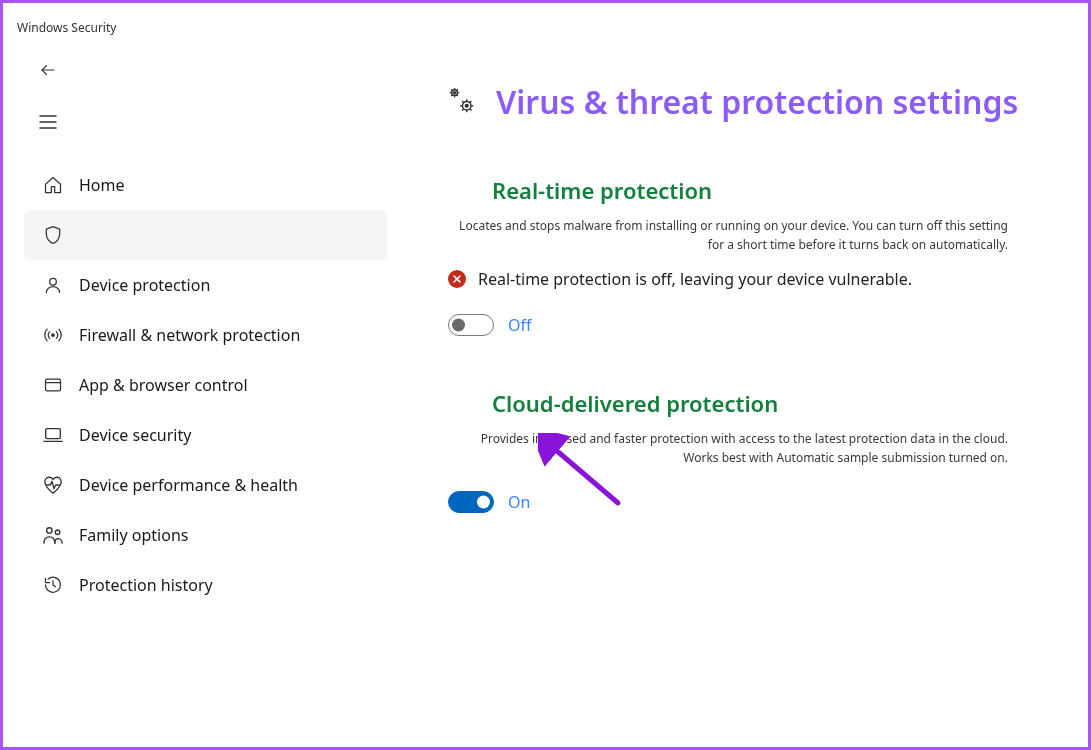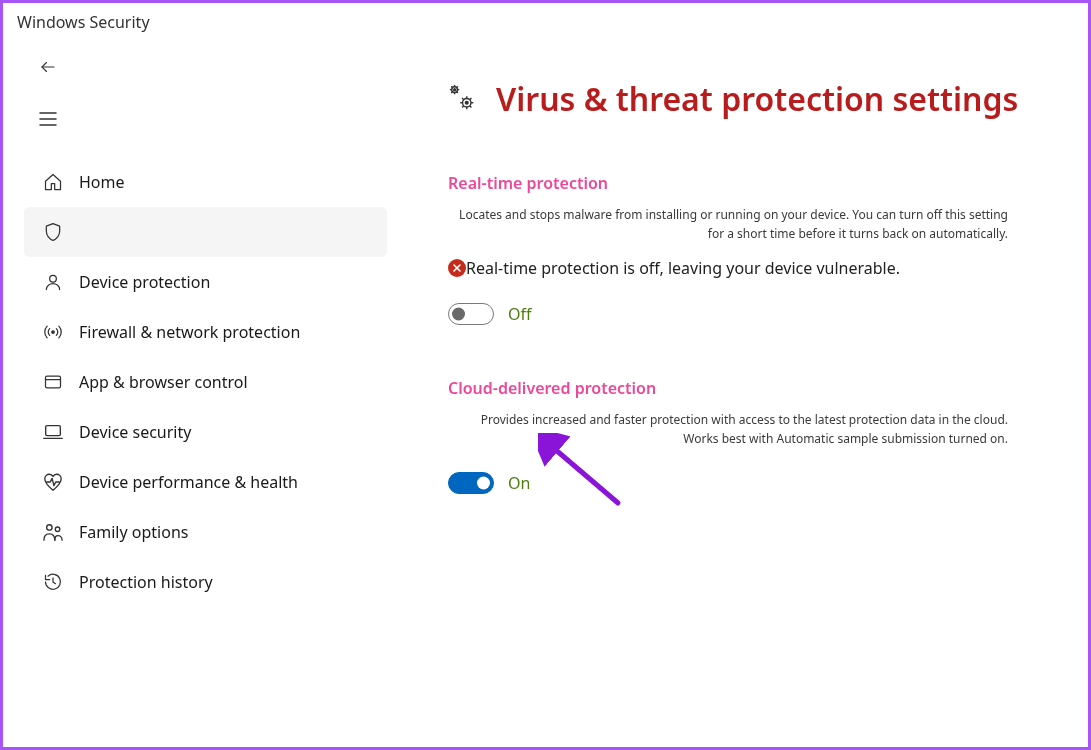--- a/index.html
+++ b/index.html
@@ -7,23 +7,23 @@
       font-family: "Segoe UI", -apple-system, system-ui, sans-serif;
       background: #fff;
       color: #1a1a1a;
       width: 1091px;
       height: 750px;
       overflow: hidden;
       border: 3px solid #a855f7;
       position: relative;
     }
     .window-title {
-      font-size: 16px;
+      font-size: 12px;
       color: #333;
-      padding: 8px 14px 4px 14px;
+      padding: 16px 14px 4px 14px;
       font-weight: 400;
     }
     .layout {
       display: flex;
       height: calc(100% - 26px);
     }
     .sidebar {
       width: 390px;
       padding: 10px 0 0 15px;
       flex-shrink: 0;
@@ -72,49 +72,50 @@
       overflow-y: auto;
     }
     .page-header {
       display: flex;
       align-items: center;
       gap: 18px;
     }
     .page-title {
       font-size: 32px;
       font-weight: 600;
-      color: #b91c1c;
+      color: #8b5cf6;
     }
     .page-desc {
       font-size: 16px;
       color: #3a3a3a;
       margin-top: 18px;
       line-height: 1.55;
       max-width: 560px;
     }
     .section {
       margin-top: 52px;
     }
     .section-title {
-      font-size: 16px;
+      font-size: 22px;
       font-weight: 600;
-      color: #ec4899;
+      color: #15803d;
+      margin-left: 44px;
     }
     .section-desc {
       font-size: 12px;
       color: #3a3a3a;
       margin-top: 12px;
       line-height: 1.55;
       max-width: 560px;
       text-align: right;
     }
     .warning-row {
       display: flex;
       align-items: center;
-      gap: 0;
+      gap: 12px;
       margin-top: 14px;
     }
     .warning-circle {
       width: 18px;
       height: 18px;
       border-radius: 50%;
       background: #c42b1c;
       display: flex;
       align-items: center;
       justify-content: center;
@@ -156,21 +157,21 @@
     .toggle.off .toggle-knob {
       left: 3px;
       background: #6a6a6a;
     }
     .toggle.on .toggle-knob {
       right: 3px;
       background: #fff;
     }
     .toggle-label {
       font-size: 16px;
-      color: #4d7c0f;
+      color: #3b82f6;
     }
     .annotation-arrow {
       position: absolute;
       left: 535px;
       top: 430px;
       pointer-events: none;
     }
     svg { display: block; }
   </style>
 </head>

